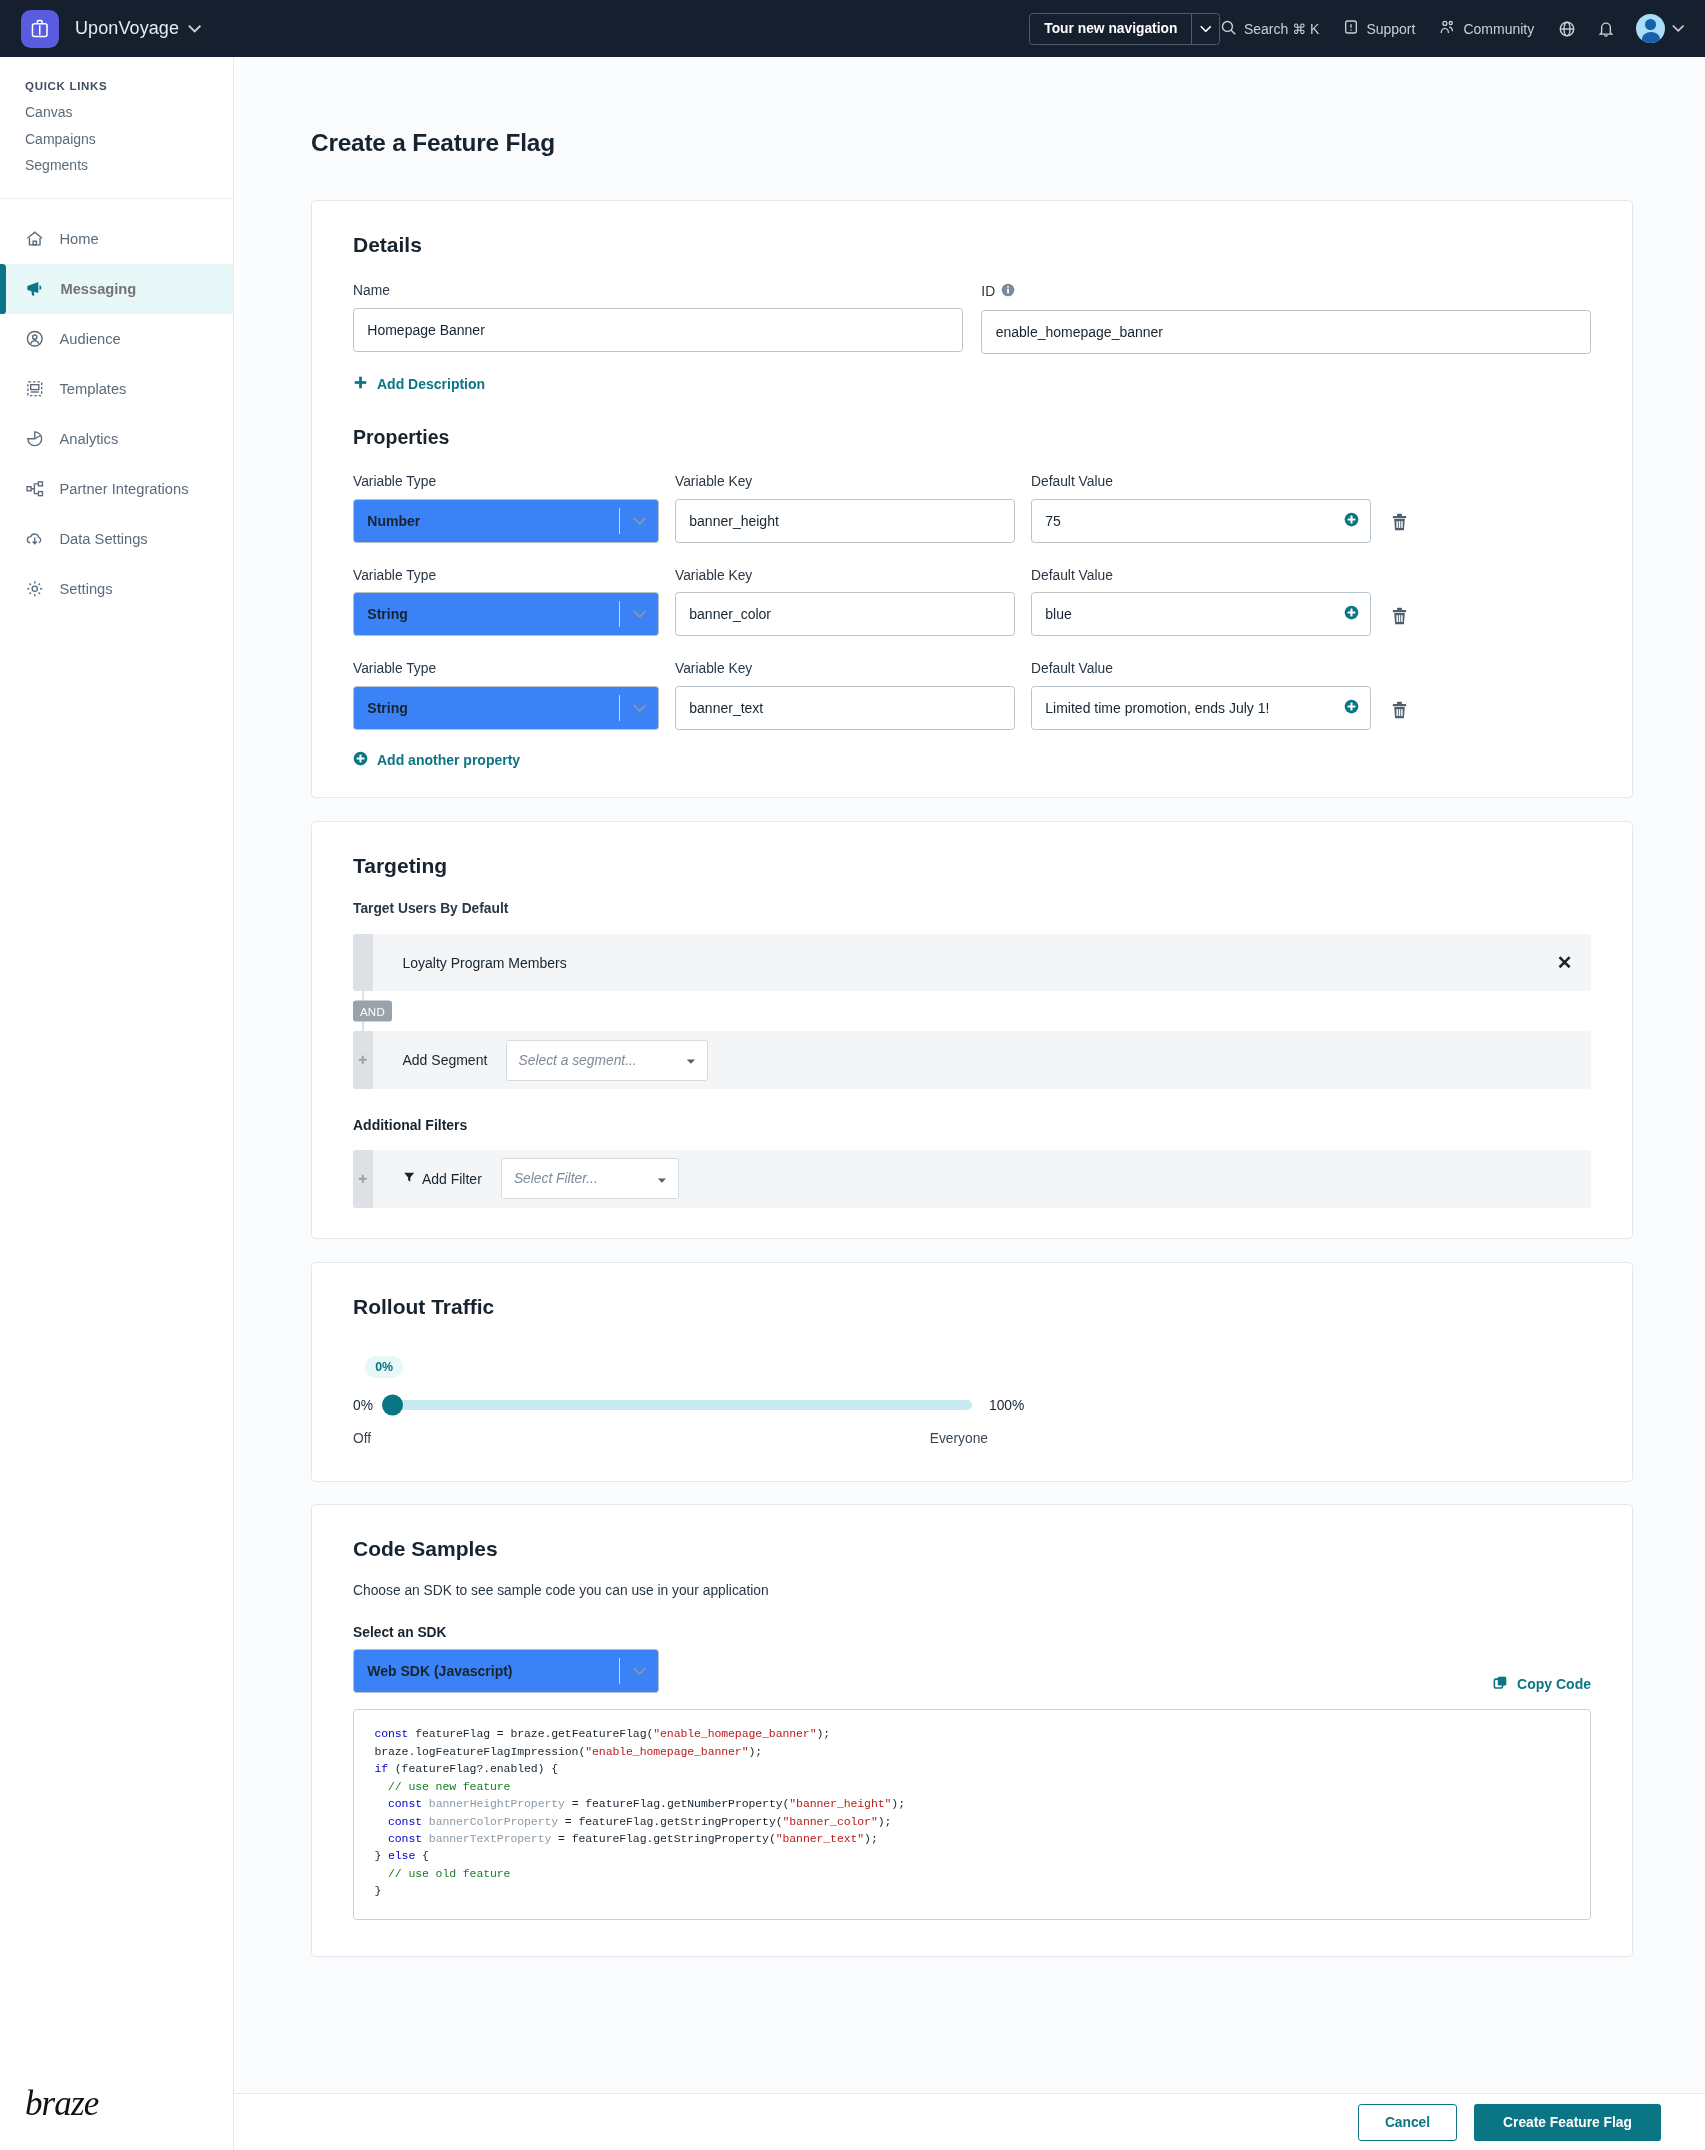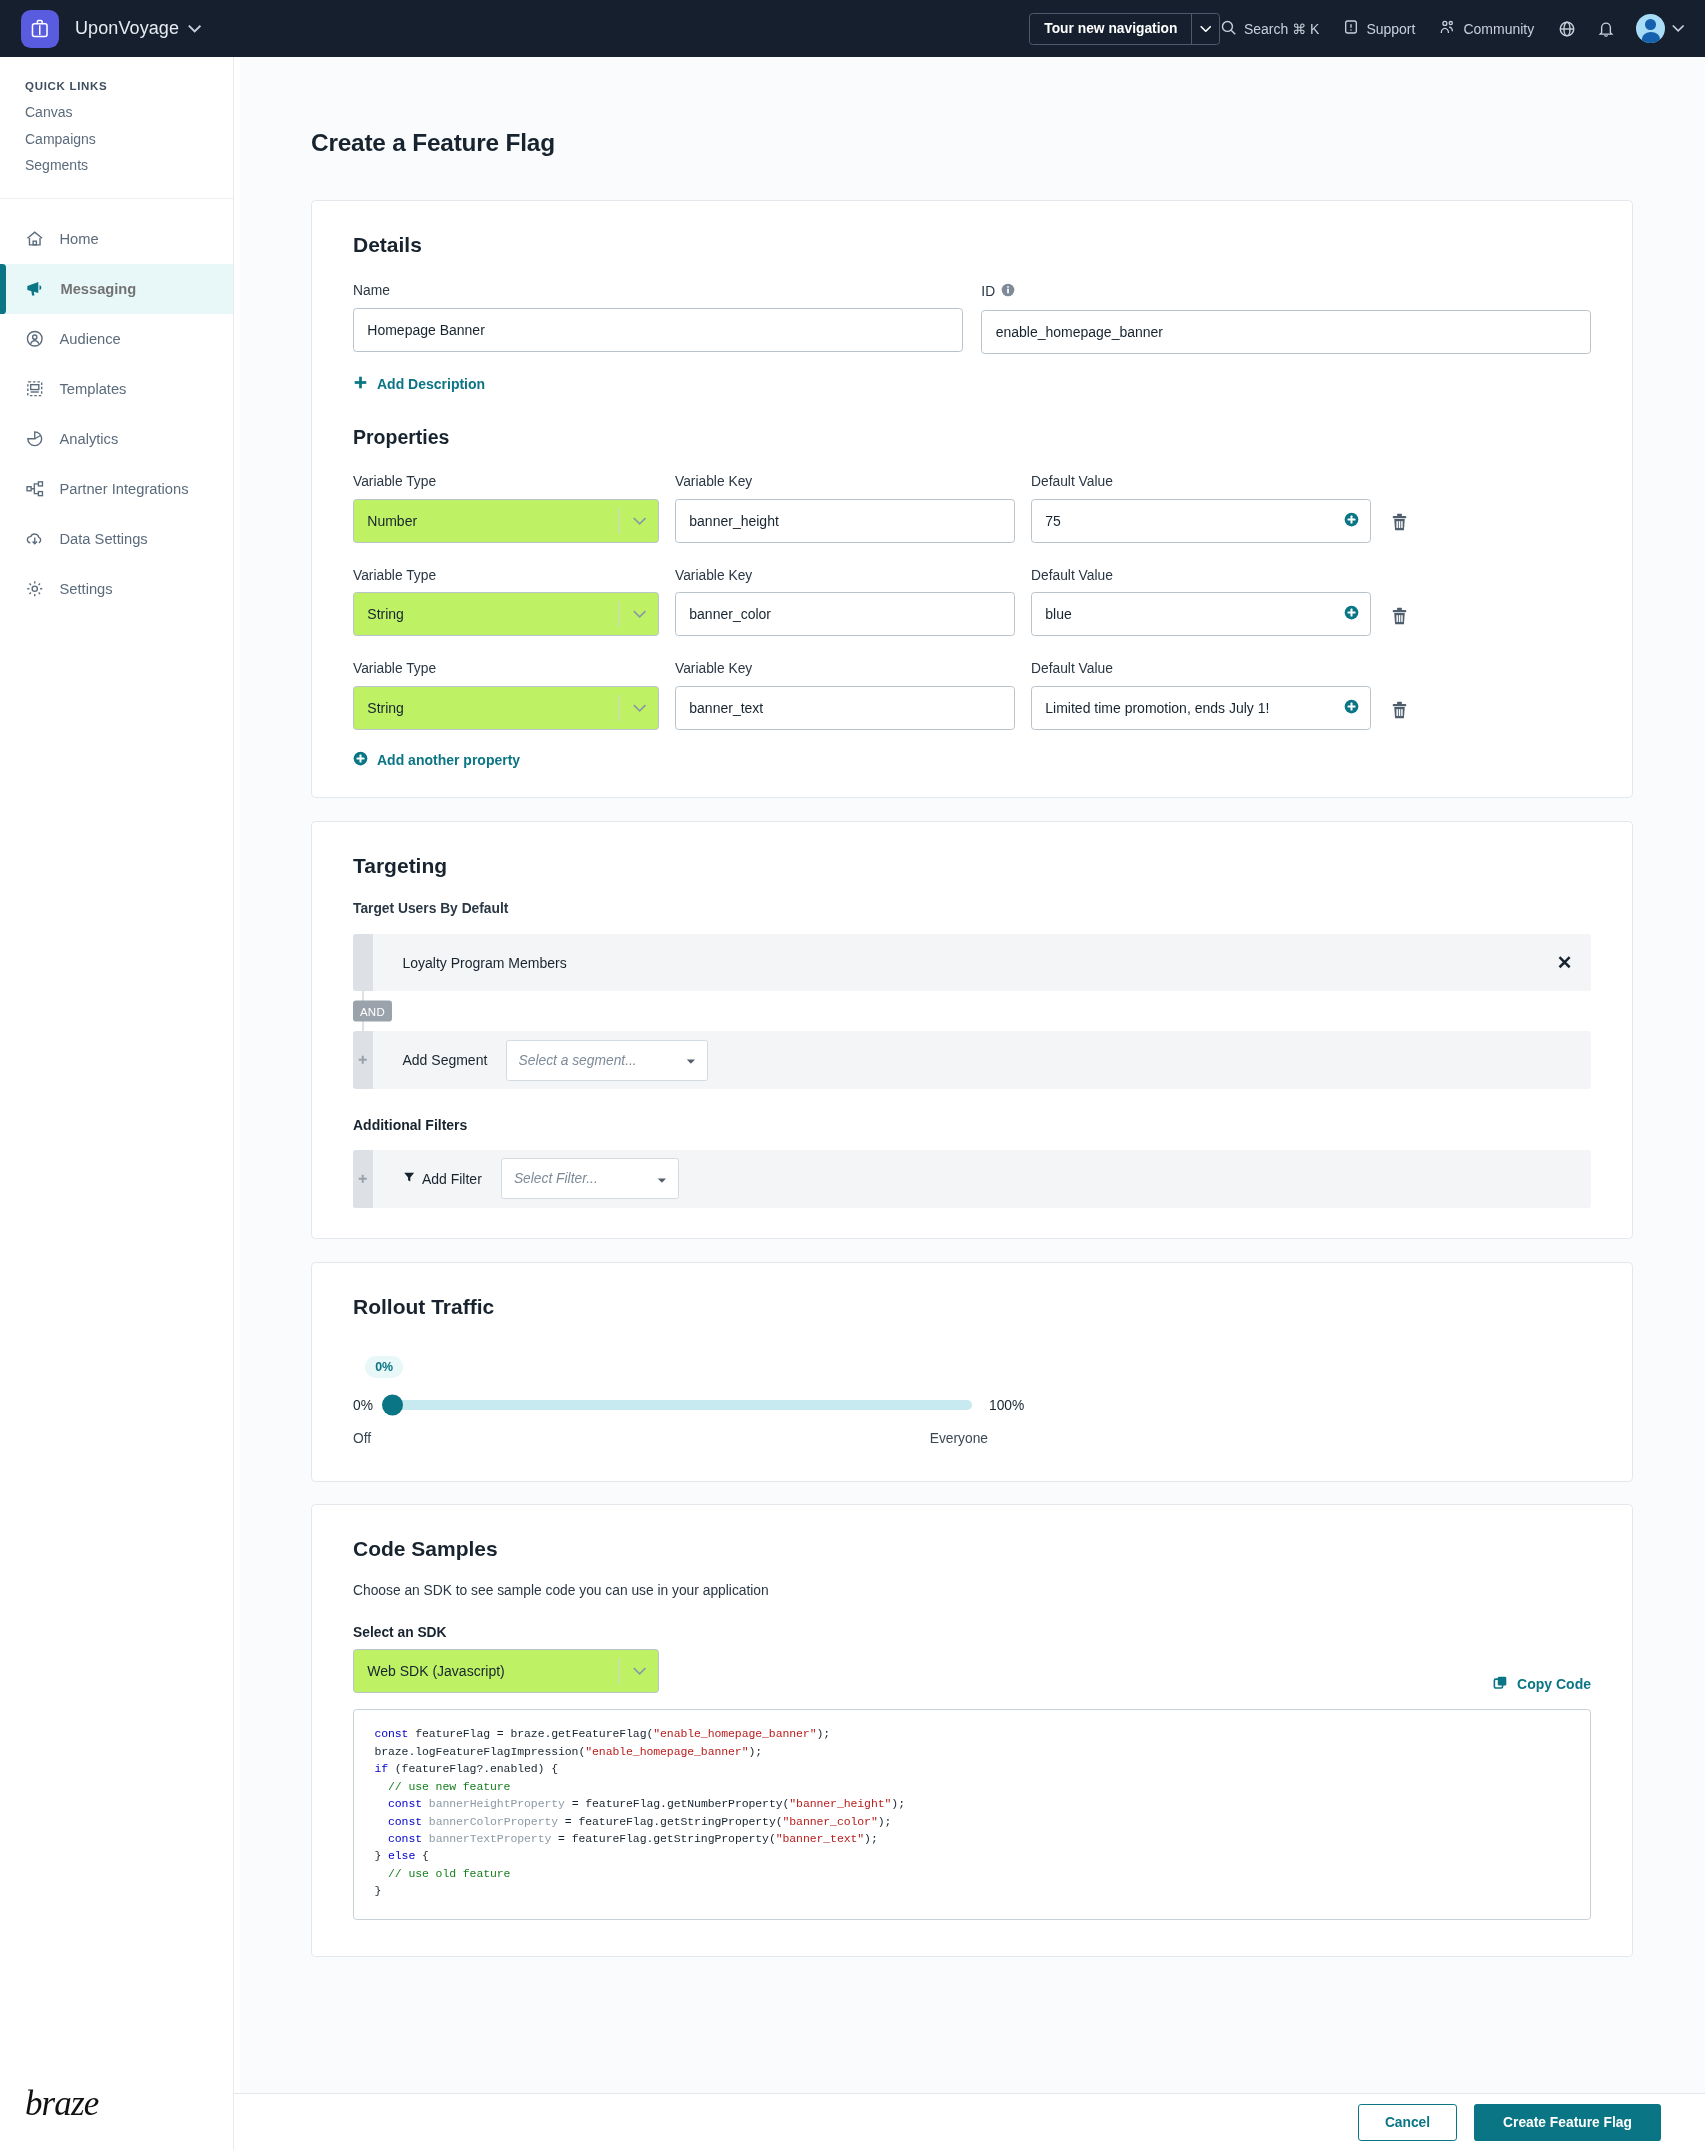--- a/index.html
+++ b/index.html
@@ -122,22 +122,22 @@
     font-size: 14px; font-weight: 700; margin-top: 21px;
   }
 
   .props-head { font-size: 19.5px; font-weight: 700; color:#17242f; margin-top: 33px; }
 
   .prop-row { display: flex; align-items: flex-end; gap: 16px; margin-top: 25px; }
   .prop-type { width: 306px; }
   .prop-key  { width: 340px; }
   .prop-val  { width: 340px; }
   .select-box {
-    height: 44px; border: 0.9px solid #b9c3cc; border-radius: 3.6px; background: #bef264;
-    display: flex; align-items: center; font-size: 14px; color: #17242f; position: relative;
+    height: 44px; border: 0.9px solid #b9c3cc; border-radius: 3.6px; background: #3b82f6;
+    display: flex; align-items: center; font-size: 14px; color: #17242f; position: relative; font-weight: bold;
   }
   .select-box .sel-text { padding-left: 13.3px; }
   .select-box .sel-div {
     position: absolute; right: 38px; top: 8px; bottom: 8px; width: 0.9px; background: #cfd7de;
   }
   .select-box .sel-caret {
     position: absolute; right: 11.5px; top: 50%; transform: translateY(-50%); display:flex;
   }
   .val-box {
     height: 44px; border: 0.9px solid #b9c3cc; border-radius: 3.6px; background: #fff;

